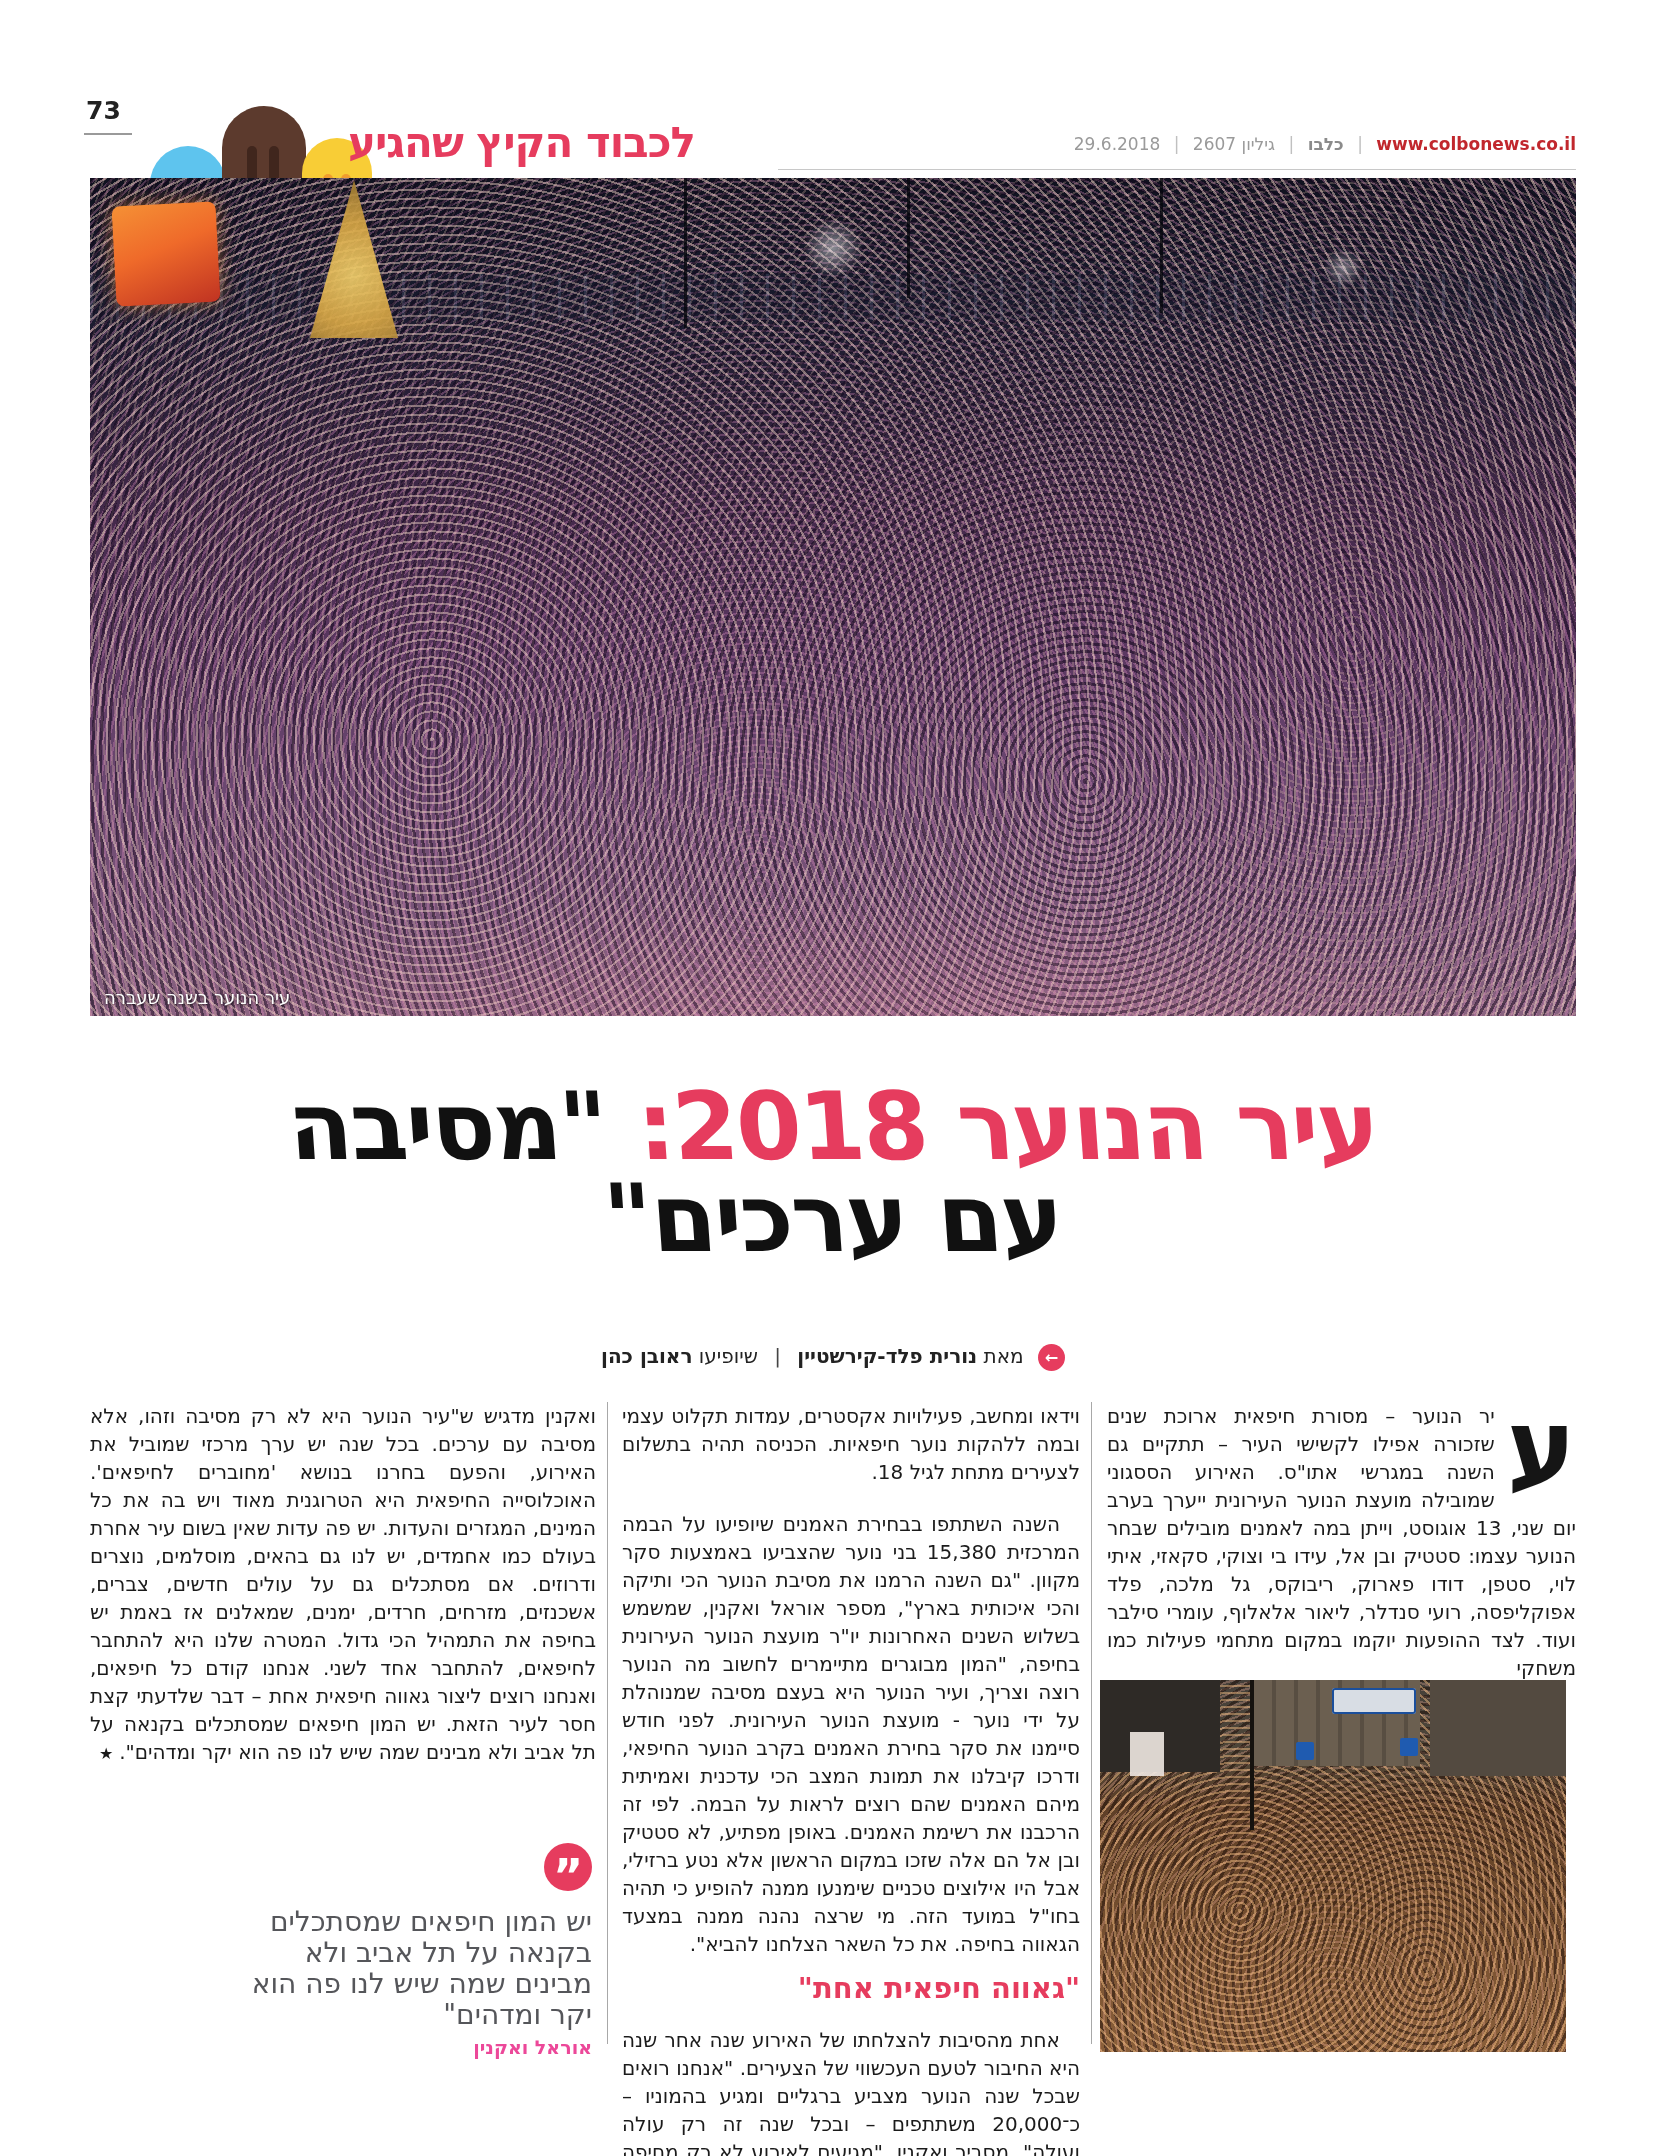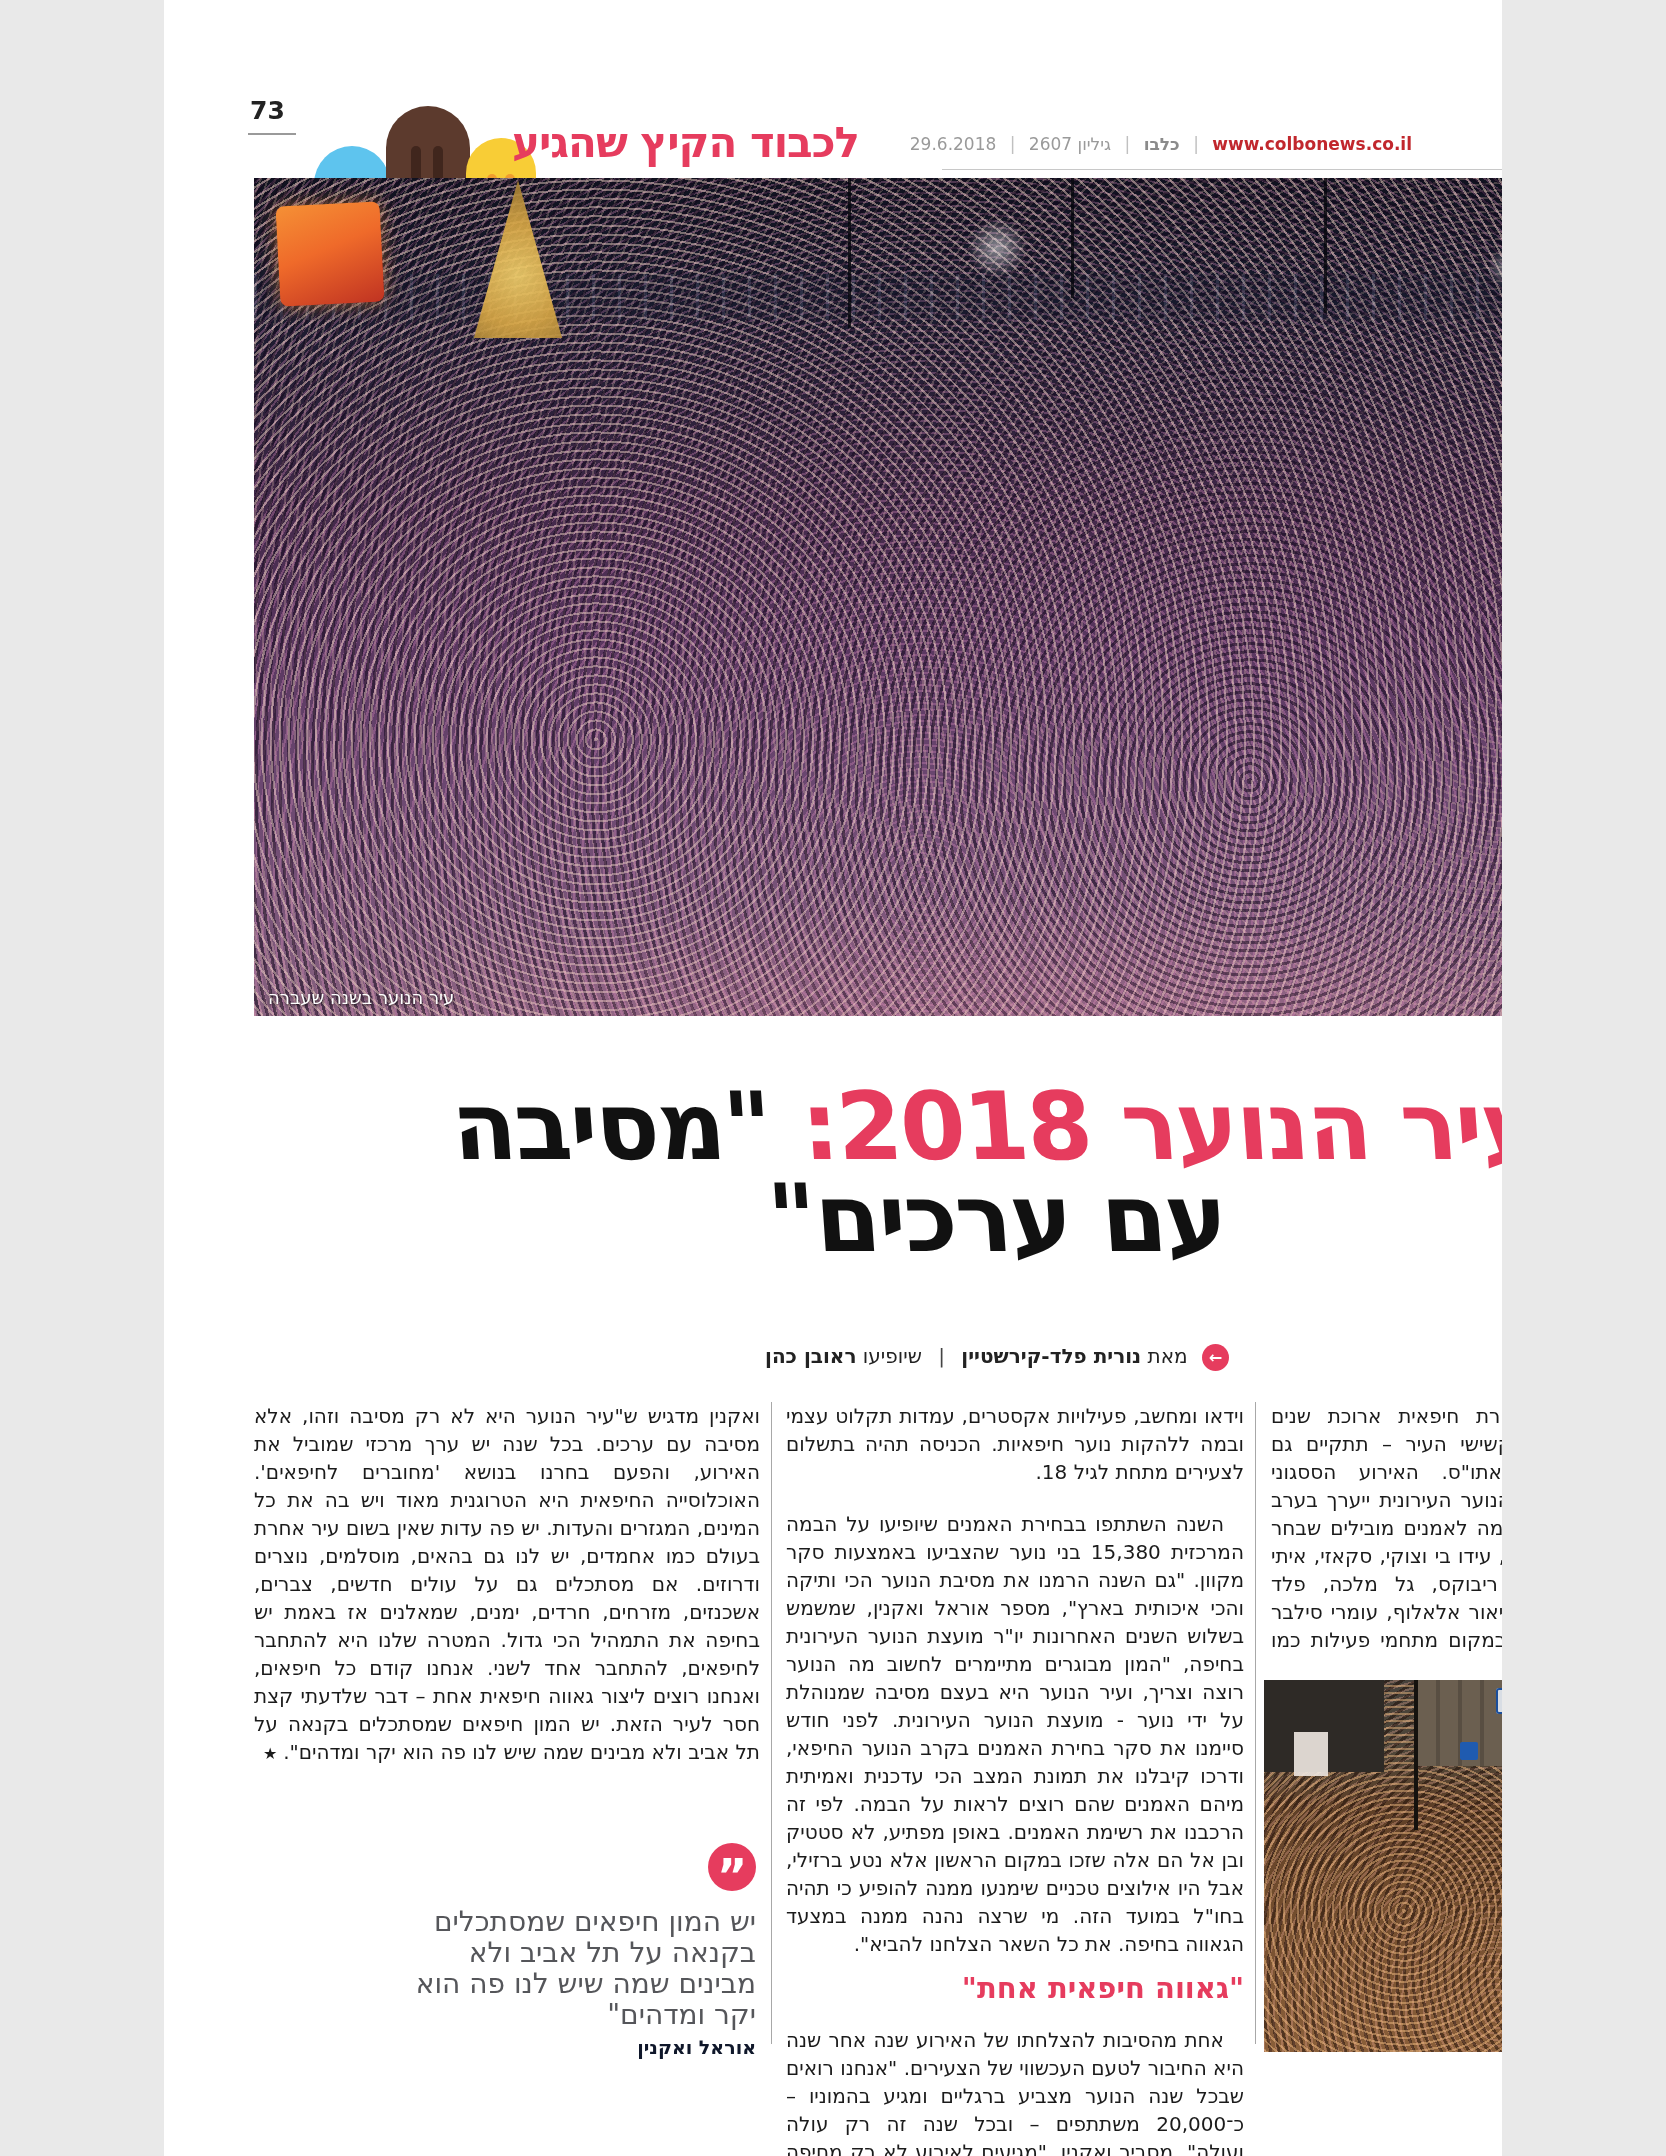--- a/index.html
+++ b/index.html
@@ -1,17 +1,17 @@
 <!DOCTYPE html>
 <html><head>
 <meta charset="utf-8">
 <style>
   html,body{margin:0;padding:0;background:#e9e9e9;}
   .page{
-    position:relative;width:1338px;height:2156px;margin:0 auto;
+    position:relative;width:1666px;height:2156px;margin:0 auto;
     background:#ffffff;overflow:hidden;direction:rtl;
     font-family:"DejaVu Sans",sans-serif;color:#1b1b1b;
   }
   
   .page-num{position:absolute;left:86px;top:96px;font-size:25px;font-weight:800;color:#222;direction:ltr;}
   .page-num-rule{position:absolute;left:84px;top:133px;width:48px;height:2px;background:#9a9a9a;}
   .pops{position:absolute;left:146px;top:106px;width:230px;height:165px;}
   .pop{position:absolute;}
   .pop .st{position:absolute;width:10px;border-radius:6px;}
   .pop-blue{left:4px;top:40px;width:76px;height:112px;background:#5ec4ee;border-radius:38px 38px 12px 12px;}
@@ -92,21 +92,21 @@
   .photo2 .sign{position:absolute;left:232px;top:8px;width:84px;height:26px;background:#d8dde4;border-radius:3px;
       box-shadow:inset 0 0 0 2px #1b4f9c;}
   .photo2 .bluesq{position:absolute;width:18px;height:18px;background:#1f5bb0;border-radius:2px;}
   .photo2 .pole2{position:absolute;left:150px;top:0;width:4px;height:150px;background:#15120e;}
   .photo2 .banner{position:absolute;left:30px;top:52px;width:34px;height:44px;background:#efe8e2;opacity:.9;}
   
   .pullquote{position:absolute;left:240px;top:1843px;width:352px;text-align:right;}
   .pq-icon{display:inline-block;width:48px;height:48px;border-radius:50%;background:#e63c5e;color:#fff;
       text-align:center;font-size:46px;line-height:66px;font-weight:800;}
   .pq-text{clear:both;margin-top:10px;font-size:28px;line-height:31px;color:#55565a;font-weight:500;}
-  .pq-attr{margin-top:6px;font-size:19px;font-weight:800;color:#0f172a;}
+  .pq-attr{margin-top:6px;font-size:19px;font-weight:800;color:#ec4899;}
 </style>
 </head>
 <body>
 
 <div class="page">
 
   <div class="page-num">73</div>
   <div class="page-num-rule"></div>
 
   <div class="pops">

